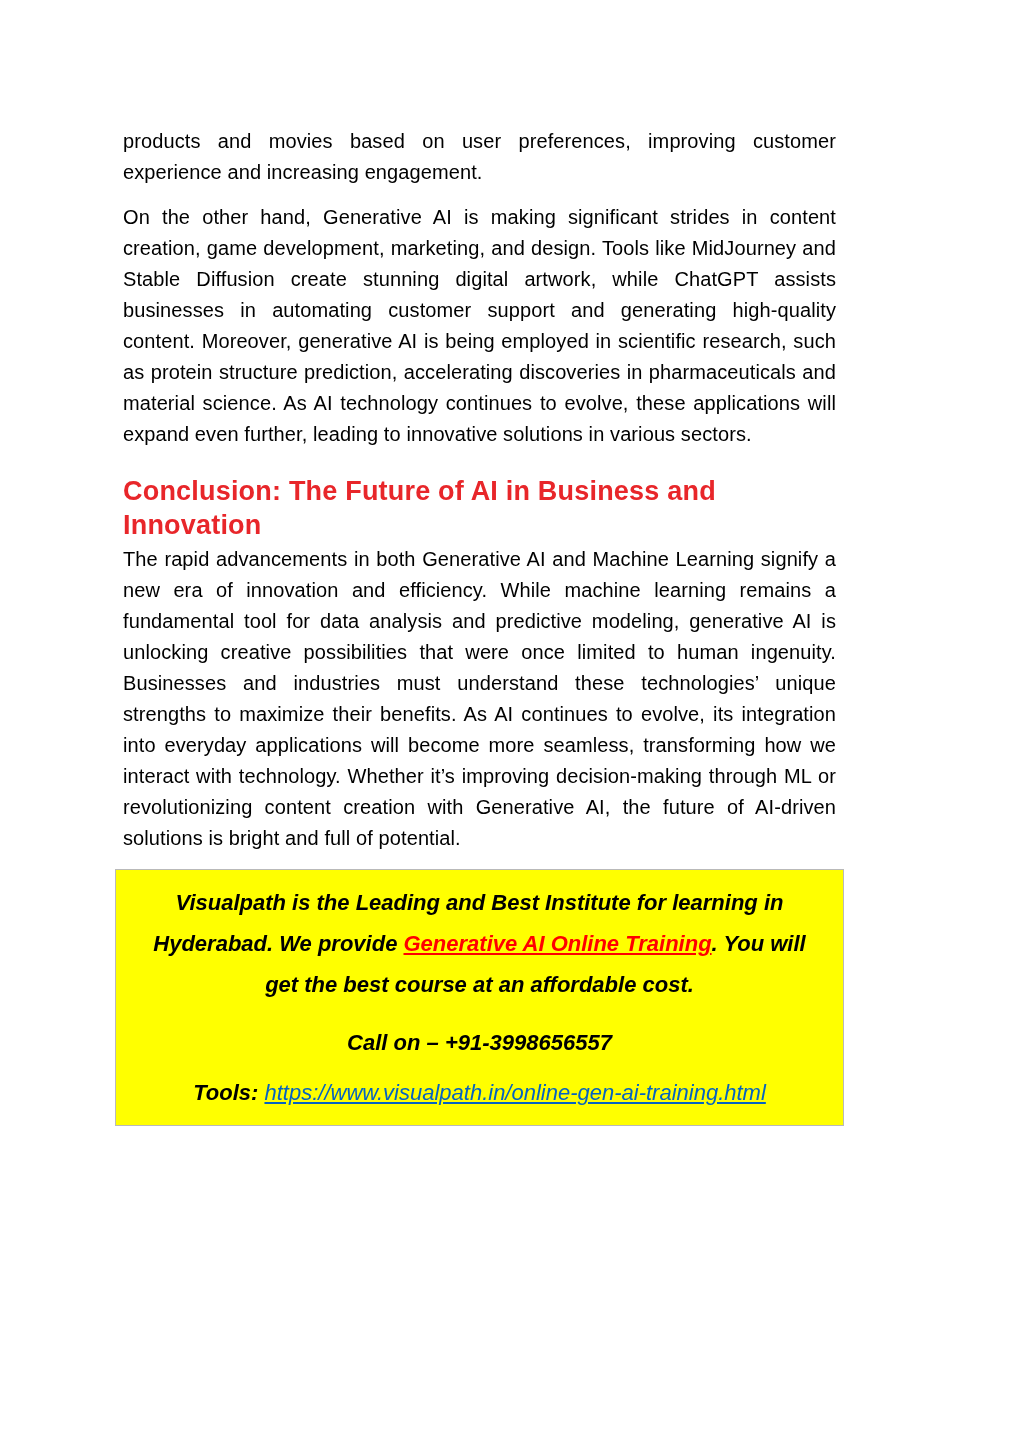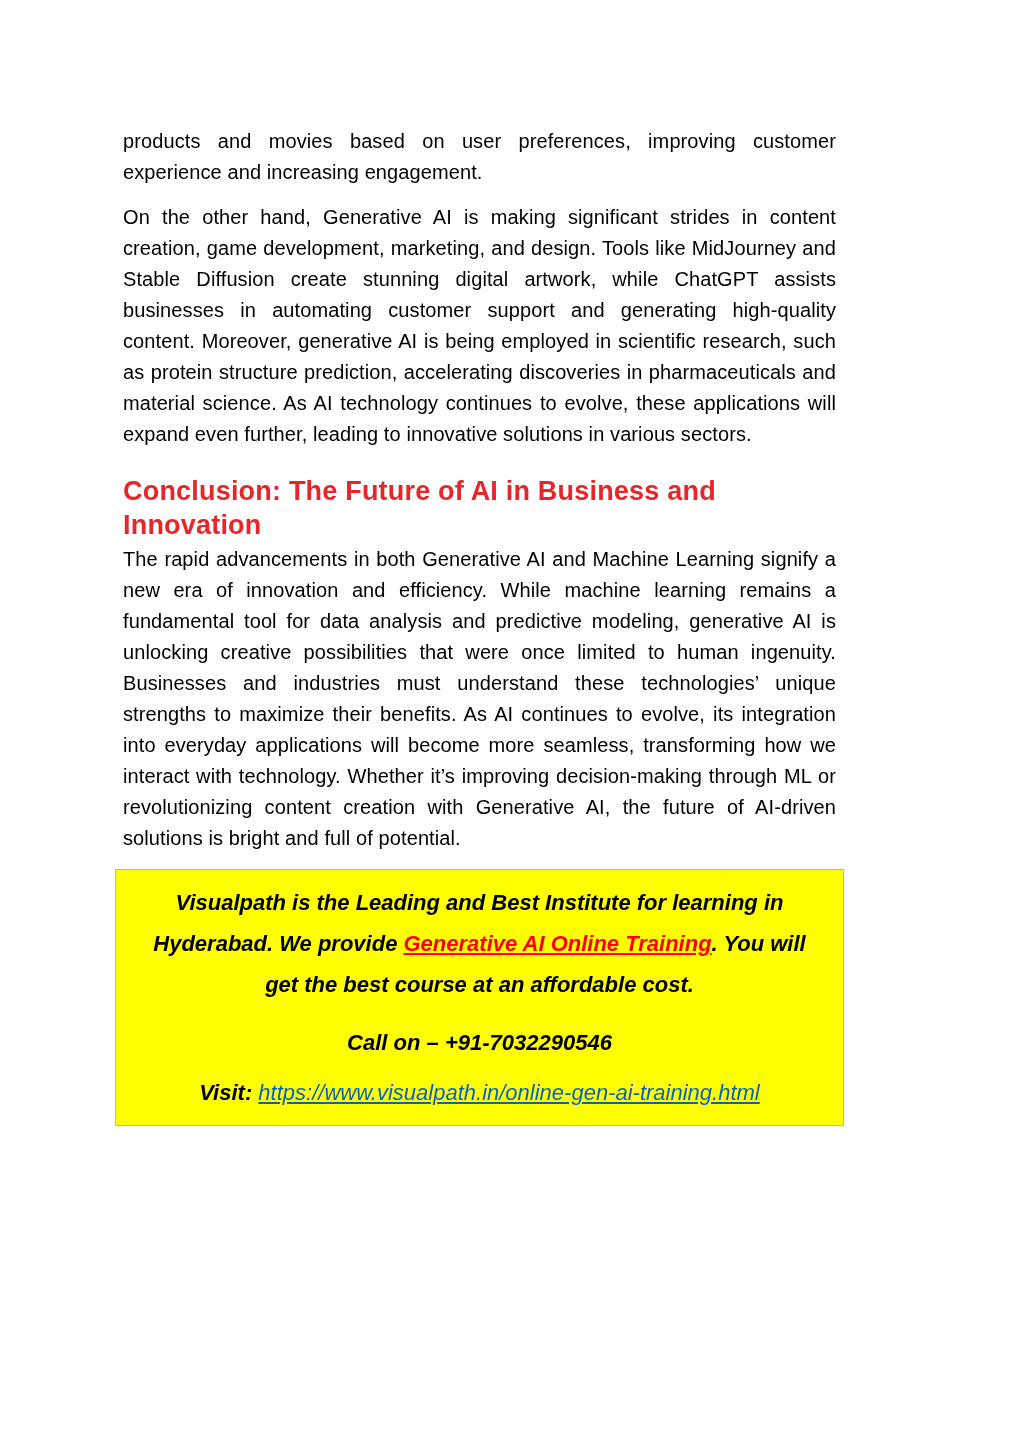--- a/index.html
+++ b/index.html
@@ -90,19 +90,19 @@
 
     <p class="body-text">On the other hand, Generative AI is making significant strides in content creation, game development, marketing, and design. Tools like MidJourney and Stable Diffusion create stunning digital artwork, while ChatGPT assists businesses in automating customer support and generating high-quality content. Moreover, generative AI is being employed in scientific research, such as protein structure prediction, accelerating discoveries in pharmaceuticals and material science. As AI technology continues to evolve, these applications will expand even further, leading to innovative solutions in various sectors.</p>
 
     <h1 class="section-heading">Conclusion: The Future of AI in Business and Innovation</h1>
 
     <p class="body-text">The rapid advancements in both Generative AI and Machine Learning signify a new era of innovation and efficiency. While machine learning remains a fundamental tool for data analysis and predictive modeling, generative AI is unlocking creative possibilities that were once limited to human ingenuity. Businesses and industries must understand these technologies’ unique strengths to maximize their benefits. As AI continues to evolve, its integration into everyday applications will become more seamless, transforming how we interact with technology. Whether it’s improving decision-making through ML or revolutionizing content creation with Generative AI, the future of AI-driven solutions is bright and full of potential.</p>
 
     <div class="promo-box">
       <p class="promo-line"><span>Visualpath is the Leading and Best Institute for learning in Hyderabad. We provide </span><a class="course-link">Generative AI Online Training</a><span>. You will get the best course at an affordable cost.</span></p>
 
-      <p class="promo-call">Call on – +91-7032290546</p>
+      <p class="promo-call">Call on – +91-3998656557</p>
 
-      <p class="promo-visit"><span>Visit: </span><a class="url-link">https://www.visualpath.in/online-gen-ai-training.html</a></p>
+      <p class="promo-visit"><span>Tools: </span><a class="url-link">https://www.visualpath.in/online-gen-ai-training.html</a></p>
     </div>
 
   </div>
 </div>
 
 </body></html>

